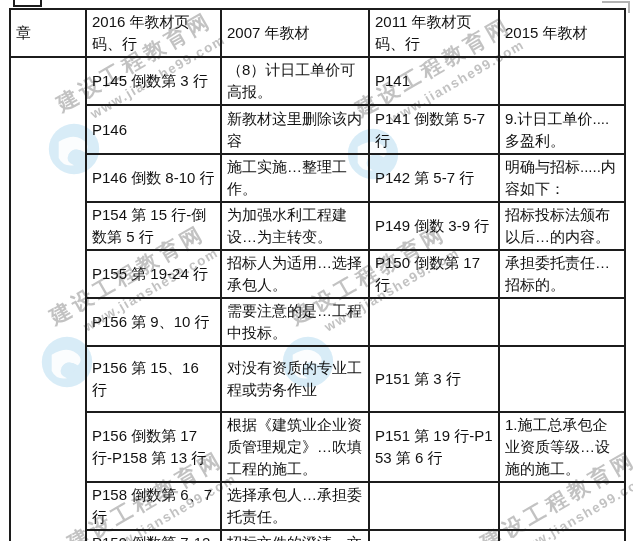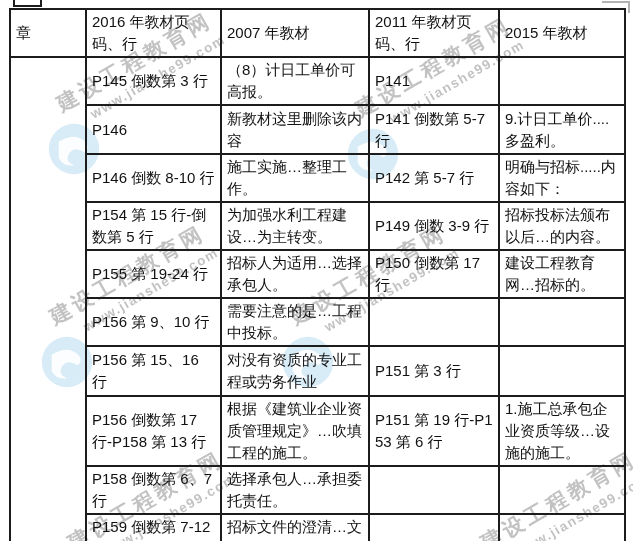--- a/index.html
+++ b/index.html
@@ -149,29 +149,29 @@
     <tr style="height:45px">
       <td>P154 第 15 行-倒数第 5 行</td>
       <td>为加强水利工程建设…为主转变。</td>
       <td>P149 倒数 3-9 行</td>
       <td>招标投标法颁布以后…的内容。</td>
     </tr>
     <tr style="height:48px">
       <td>P155 第 19-24 行</td>
       <td>招标人为适用…选择承包人。</td>
       <td>P150 倒数第 17 行</td>
-      <td>建设工程教育网…招标的。</td>
+      <td>承担委托责任…招标的。</td>
     </tr>
     <tr style="height:42px">
       <td>P156 第 9、10 行</td>
       <td>需要注意的是…工程中投标。</td>
       <td></td>
       <td></td>
     </tr>
-    <tr style="height:50px">
+    <tr style="height:66px">
       <td>P156 第 15、16 行</td>
       <td>对没有资质的专业工程或劳务作业</td>
       <td>P151 第 3 行</td>
       <td></td>
     </tr>
     <tr style="height:68px">
       <td>P156 倒数第 17 行-P158 第 13 行</td>
       <td>根据《建筑业企业资质管理规定》…吹填工程的施工。</td>
       <td>P151 第 19 行-P153 第 6 行</td>
       <td>1.施工总承包企业资质等级…设施的施工。</td>

